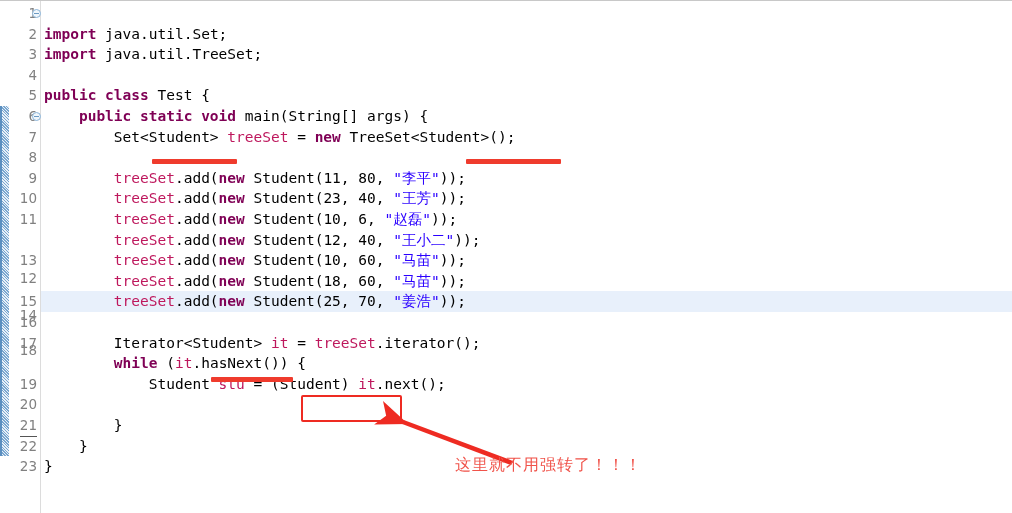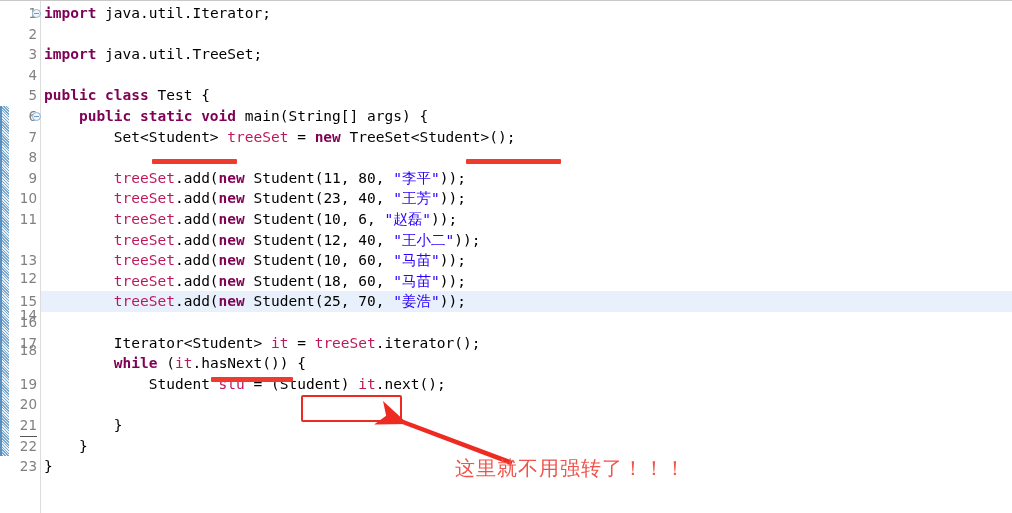--- a/index.html
+++ b/index.html
@@ -93,21 +93,21 @@
   #overlay{position:absolute;left:0;top:0;width:1012px;height:513px;pointer-events:none;}
   .redline{
     position:absolute;height:5px;background:#ef3b2d;border-radius:1px;
   }
   .redbox{
     position:absolute;border:2.5px solid #ee2b22;border-radius:2px;box-sizing:border-box;
   }
   #annotation-text{
     position:absolute;
     font-family:"DejaVu Sans","Liberation Sans",sans-serif;
-    font-size:20px;
+    font-size:16px;
     color:#f0534a;
     white-space:nowrap;
     letter-spacing:1px;
   }
 </style>
 </head>
 <body>
 
 <div id="editor">
 
@@ -140,21 +140,21 @@
       <div class="lnum" style="top: 434.6px;">22</div>
       <div class="lnum" style="top: 455.2px;">23</div>
     </div>
 
   <div id="foldicons">
       <div class="foldicon" style="top: 8px;"></div>
       <div class="foldicon" style="top: 111px;"></div>
     </div>
 
   <div id="code">
-      <div class="line" style="top: 2px;"><span class="txt"><span class="kw">import</span><span class="plain"> java.util.Iterator;</span></span></div>
+      <div class="line" style="top: 22.6px;"><span class="txt"><span class="kw">import</span><span class="plain"> java.util.Set;</span></span></div>
       <div class="line" style="top: 43.2px;"><span class="txt"><span class="kw">import</span><span class="plain"> java.util.TreeSet;</span></span></div>
       <div class="line" style="top: 63.8px;"><span class="txt"><span class="plain"></span></span></div>
       <div class="line" style="top: 105px;"><span class="txt"><span class="plain">    </span><span class="kw">public static void</span><span class="plain"> main(String[] args) {</span></span></div>
       <div class="line" style="top: 84.4px;"><span class="txt"><span class="kw">public class</span><span class="plain"> Test {</span></span></div>
       <div class="line" style="top: 125.6px;"><span class="txt"><span class="plain">        Set&lt;Student&gt; </span><span class="local">treeSet</span><span class="plain"> = </span><span class="kw">new</span><span class="plain"> TreeSet&lt;Student&gt;();</span></span></div>
       <div class="line" style="top: 146.2px;"><span class="txt"><span class="plain"></span></span></div>
       <div class="line" style="top: 166.8px;"><span class="txt"><span class="plain">        </span><span class="local">treeSet</span><span class="plain">.add(</span><span class="kw">new</span><span class="plain"> Student(11, 80, </span><span class="str">"李平"</span><span class="plain">));</span></span></div>
       <div class="line" style="top: 187.4px;"><span class="txt"><span class="plain">        </span><span class="local">treeSet</span><span class="plain">.add(</span><span class="kw">new</span><span class="plain"> Student(23, 40, </span><span class="str">"王芳"</span><span class="plain">));</span></span></div>
       <div class="line" style="top: 208px;"><span class="txt"><span class="plain">        </span><span class="local">treeSet</span><span class="plain">.add(</span><span class="kw">new</span><span class="plain"> Student(10, 6, </span><span class="str">"赵磊"</span><span class="plain">));</span></span></div>
       <div class="line" style="top: 228.6px;"><span class="txt"><span class="plain">        </span><span class="local">treeSet</span><span class="plain">.add(</span><span class="kw">new</span><span class="plain"> Student(12, 40, </span><span class="str">"王小二"</span><span class="plain">));</span></span></div>

